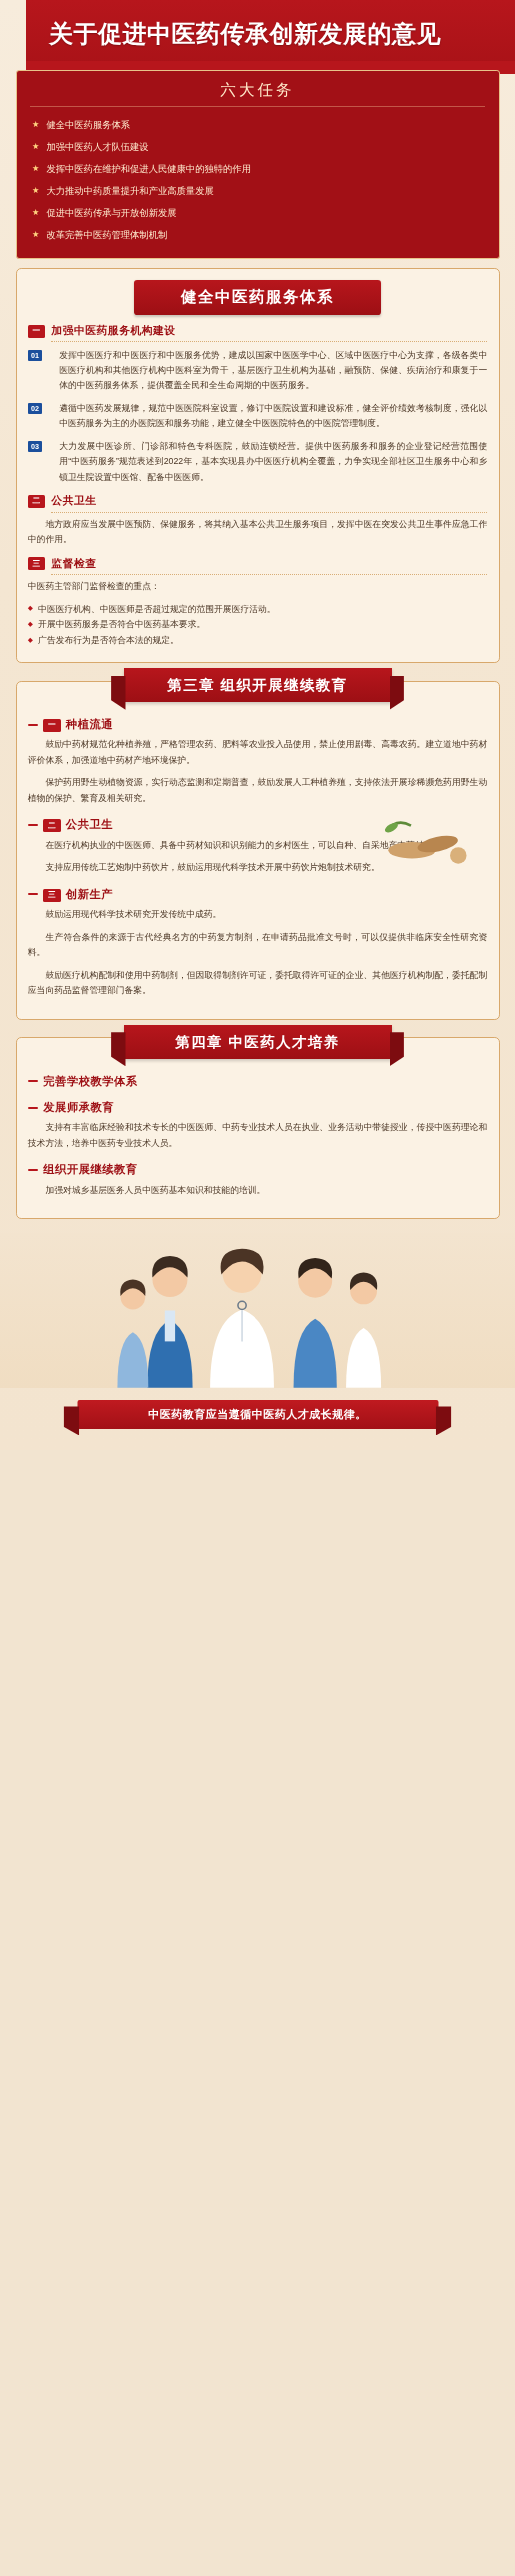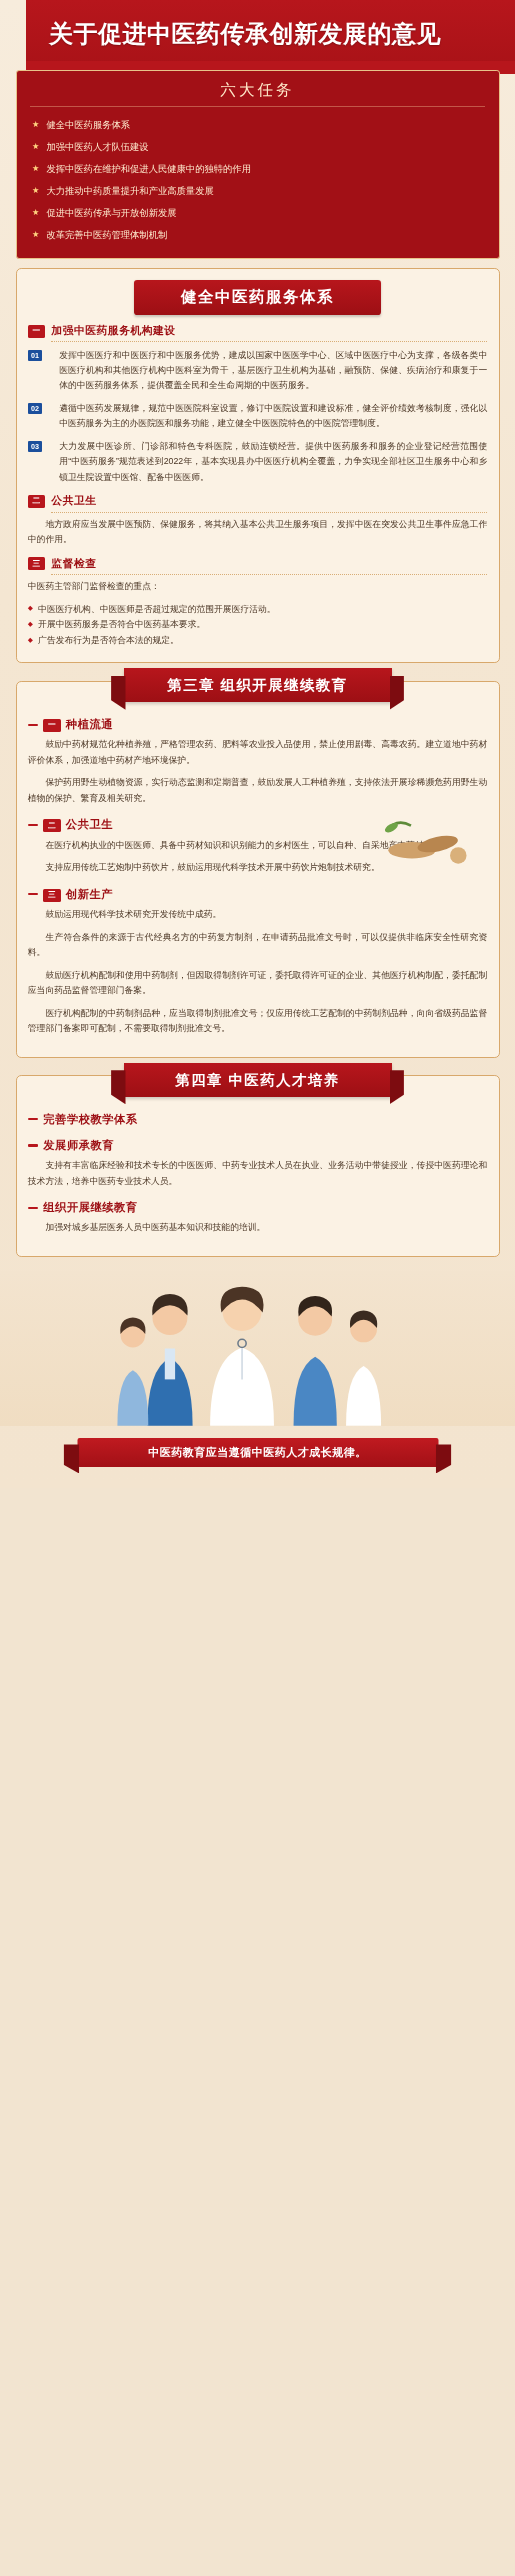--- a/index.html
+++ b/index.html
@@ -337,21 +337,20 @@
     <div class="para indent">支持应用传统工艺炮制中药饮片，鼓励运用现代科学技术开展中药饮片炮制技术研究。</div>
 
     <div class="subhead">
       <span class="bar"></span>
       <span class="numtag">三</span>
       <span class="t">创新生产</span>
     </div>
     <div class="para indent">鼓励运用现代科学技术研究开发传统中成药。</div>
     <div class="para indent">生产符合条件的来源于古代经典名方的中药复方制剂，在申请药品批准文号时，可以仅提供非临床安全性研究资料。</div>
     <div class="para indent">鼓励医疗机构配制和使用中药制剂，但因取得制剂许可证，委托取得许可证的企业、其他医疗机构制配，委托配制应当向药品监督管理部门备案。</div>
-    <div class="para indent">医疗机构配制的中药制剂品种，应当取得制剂批准文号；仅应用传统工艺配制的中药制剂品种，向向省级药品监督管理部门备案即可配制，不需要取得制剂批准文号。</div>
   </div>
 
   <div class="chapter">
     <div class="chapter-ribbon">第四章  中医药人才培养</div>
 
     <div class="subhead">
       <span class="bar"></span>
       <span class="t">完善学校教学体系</span>
     </div>
 

